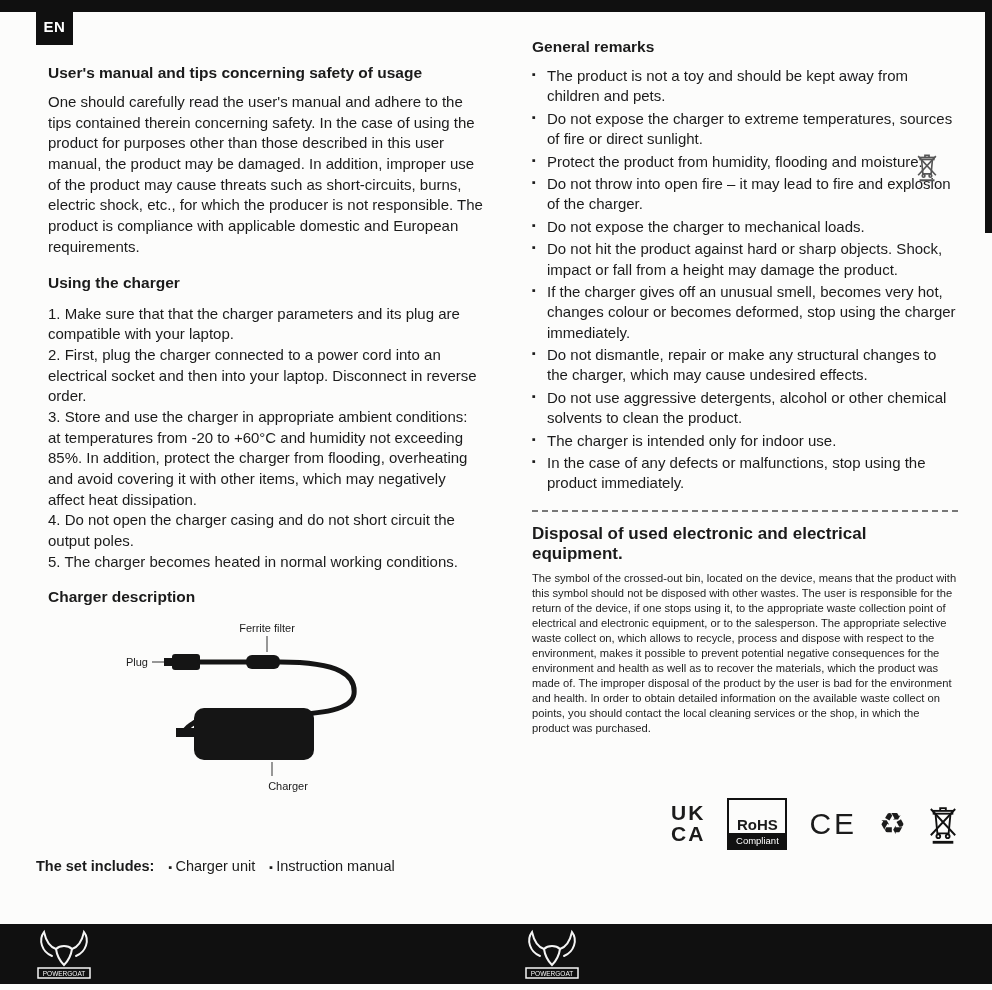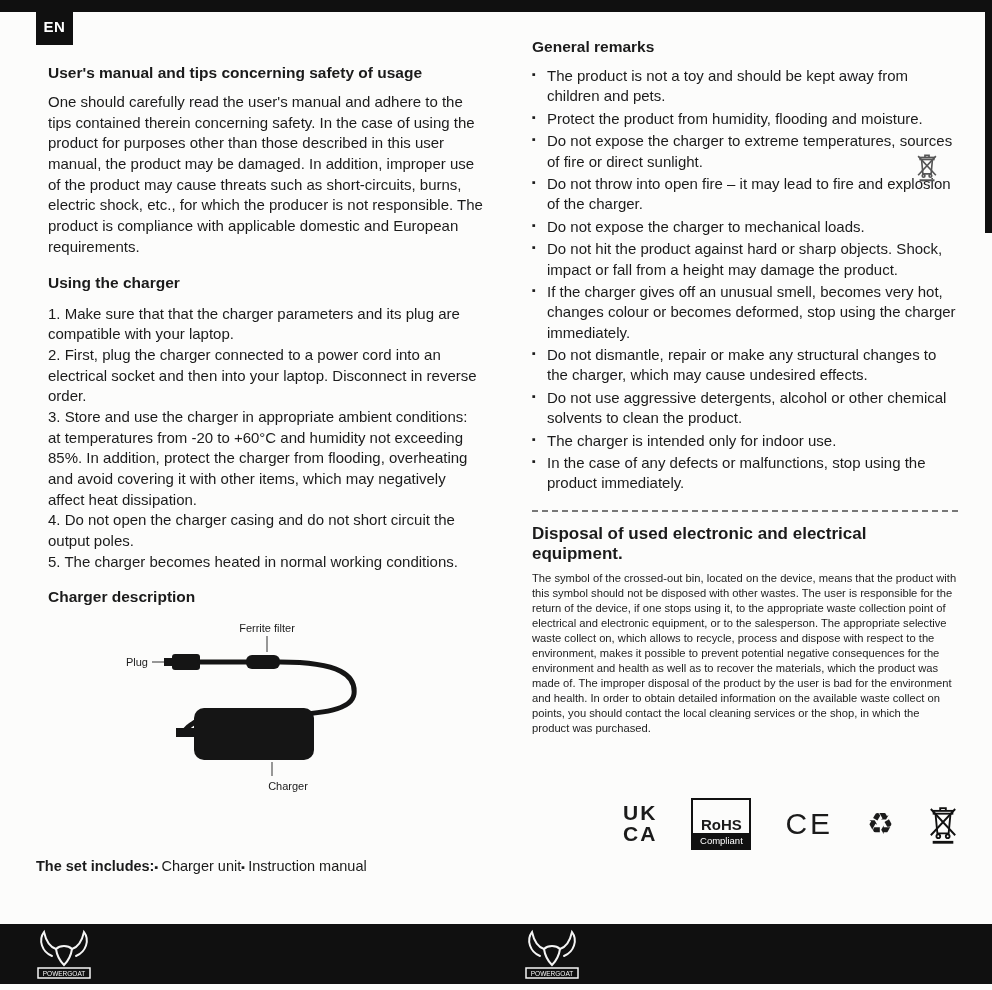--- a/index.html
+++ b/index.html
@@ -23,34 +23,34 @@
 
   .remarks-list { list-style:none; margin-top:4px; }
   .remarks-list li { position:relative; padding-left:15px; font-size:15px; line-height:1.36; margin-bottom:2px; }
   .remarks-list li::before { content:"▪"; position:absolute; left:0; top:1px; font-size:11px; }
 
   .divider { border:none; border-top:2px dashed #777; margin:16px 0 12px 0; }
 
   .disposal-heading { font-size:17px; font-weight:700; margin-bottom:7px; }
   .disposal-body { font-size:11.2px; line-height:1.34; color:#222; }
 
-  .cert-row { display:flex; justify-content:flex-end; align-items:center; gap:34px; margin-top:62px; }
+  .cert-row { display:flex; justify-content:flex-end; align-items:center; gap:22px; margin-top:62px; }
   .ukca { font-weight:700; font-size:21px; line-height:.98; letter-spacing:2px; }
   .rohs { border:2.5px solid #111; width:60px; text-align:center; }
   .rohs-top { font-weight:700; font-size:15px; padding:16px 2px 0 2px; }
   .rohs-bottom { background:#111; color:#fff; font-size:9.5px; padding:2px 2px; }
   .ce-mark { font-size:30px; letter-spacing:3px; font-weight:400; }
   .recycle-mark { font-size:30px; line-height:1; }
 
   .diagram { margin-top:12px; display:block; }
   .dlabel { font-size:11px; fill:#1b1b1b; }
   .dline { stroke:#333; stroke-width:1; }
   .cable { fill:none; stroke:#151515; stroke-width:5; stroke-linecap:round; }
 
-  .set-line { position:absolute; left:36px; top:858px; font-size:14.5px; display:flex; align-items:baseline; }
+  .set-line { position:absolute; left:36px; top:858px; font-size:14.5px; display:flex; gap:14px; align-items:baseline; }
   .set-label { font-weight:700; }
   .set-item::before { content:"▪ "; font-size:11px; }
 
   .mini-bin { position:absolute; left:916px; top:152px; }
 
   .bottombar { position:absolute; left:0; top:924px; width:100%; height:60px; background:#101010; }
   .goat-logo { position:absolute; top:4px; }
   .goat-logo.g1 { left:36px; }
   .goat-logo.g2 { left:524px; }
 
@@ -106,22 +106,22 @@
   <div class="set-line">
     <span class="set-label">The set includes:</span>
     <span class="set-item">Charger unit</span>
     <span class="set-item">Instruction manual</span>
   </div>
 
   <div class="col-right">
     <div class="h-main">General remarks</div>
     <ul class="remarks-list">
       <li>The product is not a toy and should be kept away from children and pets.</li>
+      <li>Do not expose the charger to extreme temperatures, sources of fire or direct sunlight.</li>
       <li>Protect the product from humidity, flooding and moisture.</li>
-      <li>Do not expose the charger to extreme temperatures, sources of fire or direct sunlight.</li>
       <li>Do not throw into open fire – it may lead to fire and explosion of the charger.</li>
       <li>Do not expose the charger to mechanical loads.</li>
       <li>Do not hit the product against hard or sharp objects. Shock, impact or fall from a height may damage the product.</li>
       <li>If the charger gives off an unusual smell, becomes very hot, changes colour or becomes deformed, stop using the charger immediately.</li>
       <li>Do not dismantle, repair or make any structural changes to the charger, which may cause undesired effects.</li>
       <li>Do not use aggressive detergents, alcohol or other chemical solvents to clean the product.</li>
       <li>The charger is intended only for indoor use.</li>
       <li>In the case of any defects or malfunctions, stop using the product immediately.</li>
     </ul>
 

